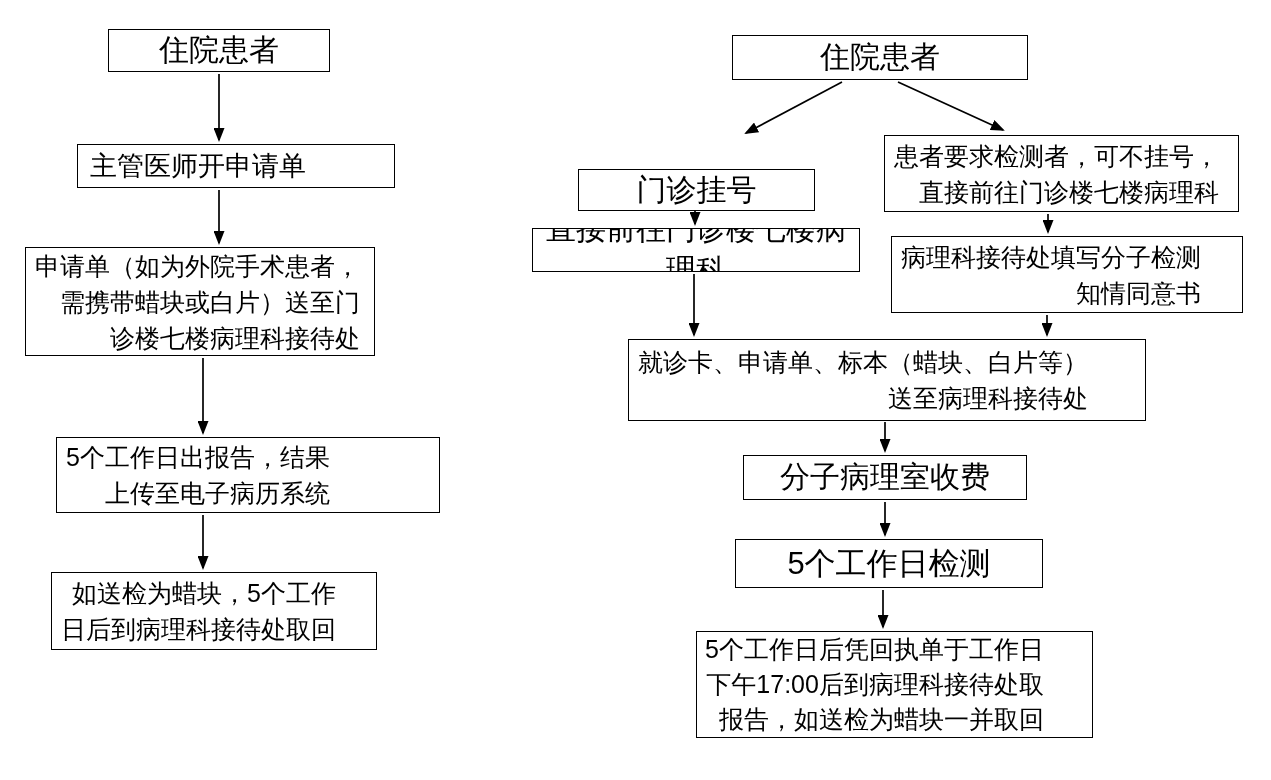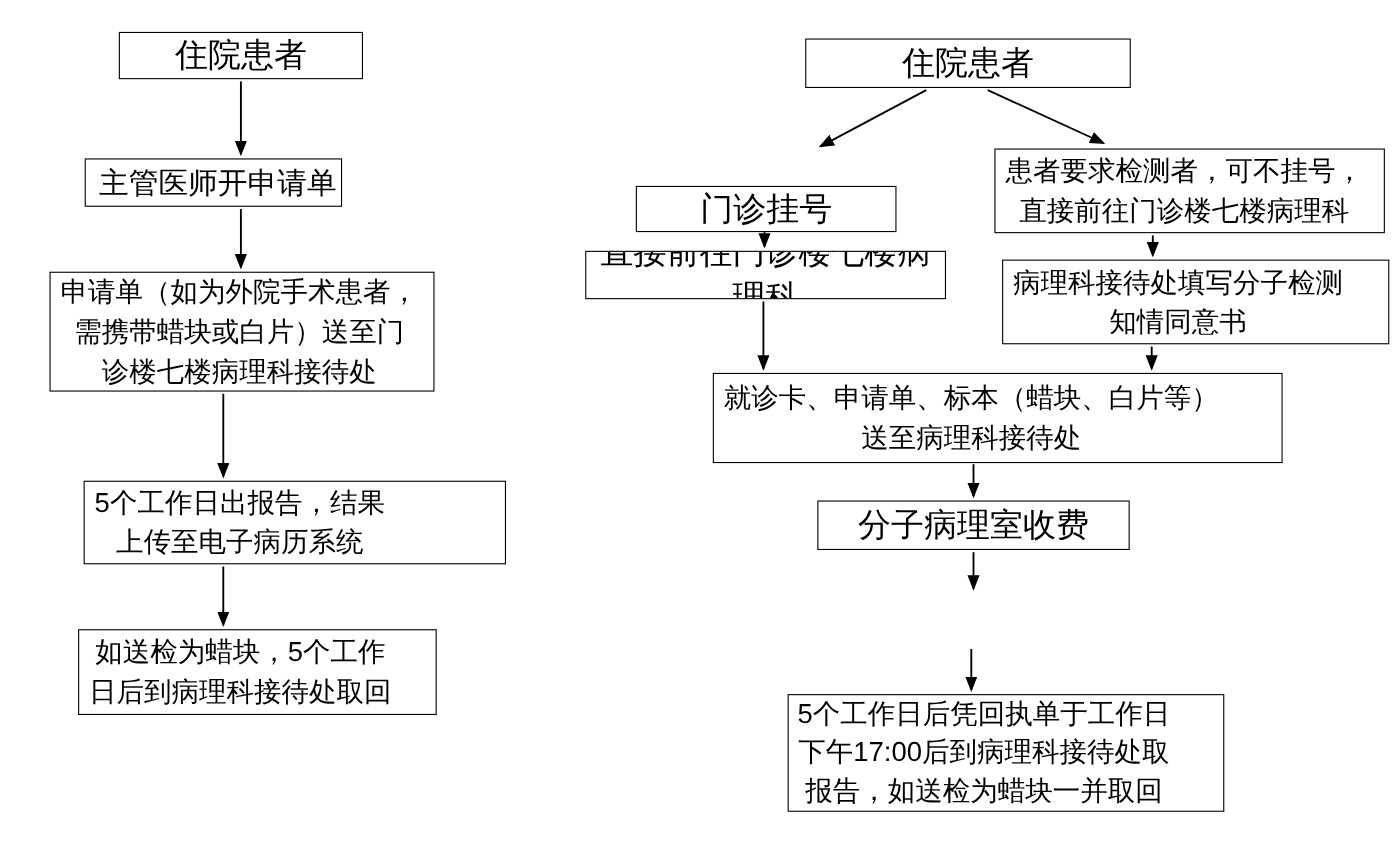--- a/index.html
+++ b/index.html
@@ -31,22 +31,21 @@
     align-items: center;
     overflow: hidden;
   }
   .c { justify-content: center; text-align: center; font-size: 30px; }
   .lft { padding-left: 12px; padding-right: 4px; font-size: 27px; }
   .multi {
     white-space: pre-line;
     font-size: 25px;
     line-height: 36px;
     padding-left: 9px; padding-right: 4px;
-    text-align: center;
-    margin-left: 20px;
+    text-align: right;
   }
   .tight { line-height: 35px; padding-left: 8px; }
   .big { font-size: 31px; }
 </style>
 </head>
 <body>
 
 <div id="canvas">
 
   <svg id="edges" viewBox="0 0 1271 780" xmlns="http://www.w3.org/2000/svg">
@@ -66,36 +65,37 @@
     <line x1="695" y1="185" x2="695" y2="224" marker-end="url(#ah)"></line>
     <line x1="1048" y1="214" x2="1048" y2="232" marker-end="url(#ah)"></line>
     <line x1="694" y1="274" x2="694" y2="335" marker-end="url(#ah)"></line>
     <line x1="1047" y1="315" x2="1047" y2="335" marker-end="url(#ah)"></line>
     <line x1="885" y1="422" x2="885" y2="451" marker-end="url(#ah)"></line>
     <line x1="885" y1="502" x2="885" y2="535" marker-end="url(#ah)"></line>
     <line x1="883" y1="590" x2="883" y2="627" marker-end="url(#ah)"></line>
   </svg>
 
   <div class="node c" style="left:108px; top:29px;  width:222px; height:43px;">住院患者</div>
-  <div class="node lft" style="left:77px;  top:144px; width:234px; height:44px;font-family:Liberation Serif, serif;">主管医师开申请单</div>
+  <div class="node lft" style="left:77px;  top:144px; width:318px; height:44px;font-family:Liberation Serif, serif;">主管医师开申请单</div>
   <div class="node multi" style="left:25px;  top:247px; width:350px; height:109px;">申请单（如为外院手术患者，
 需携带蜡块或白片）送至门
 诊楼七楼病理科接待处</div>
   <div class="node multi" style="left:56px;  top:437px; width:384px; height:76px;">5个工作日出报告，结果
 上传至电子病历系统</div>
   <div class="node multi" style="left:51px;  top:572px; width:326px; height:78px;">如送检为蜡块，5个工作
 日后到病理科接待处取回</div>
 
   <div class="node c" style="left:732px; top:35px;  width:296px; height:45px;">住院患者</div>
   <div class="node c" style="left:578px; top:141px; width:237px; height:42px;margin-top:28px;">门诊挂号</div>
   <div class="node multi" style="left:884px; top:135px; width:355px; height:77px;">患者要求检测者，可不挂号，
 直接前往门诊楼七楼病理科</div>
   <div class="node c" style="left:532px; top:228px; width:328px; height:44px;">直接前往门诊楼七楼病理科</div>
   <div class="node multi" style="left:628px; top:339px; width:518px; height:82px;">就诊卡、申请单、标本（蜡块、白片等）
 送至病理科接待处</div>
   <div class="node multi" style="left:891px; top:236px; width:352px; height:77px;">病理科接待处填写分子检测
 知情同意书</div>
   <div class="node c" style="left:743px; top:455px; width:284px; height:45px;">分子病理室收费</div>
+  <div class="node c big" style="left:735px; top:539px; width:308px; height:49px;">5个工作日检测</div>
   <div class="node multi tight" style="left:696px; top:631px; width:397px; height:107px;">5个工作日后凭回执单于工作日
 下午17:00后到病理科接待处取
 报告，如送检为蜡块一并取回</div>
 
 </div>
 
 </body></html>

